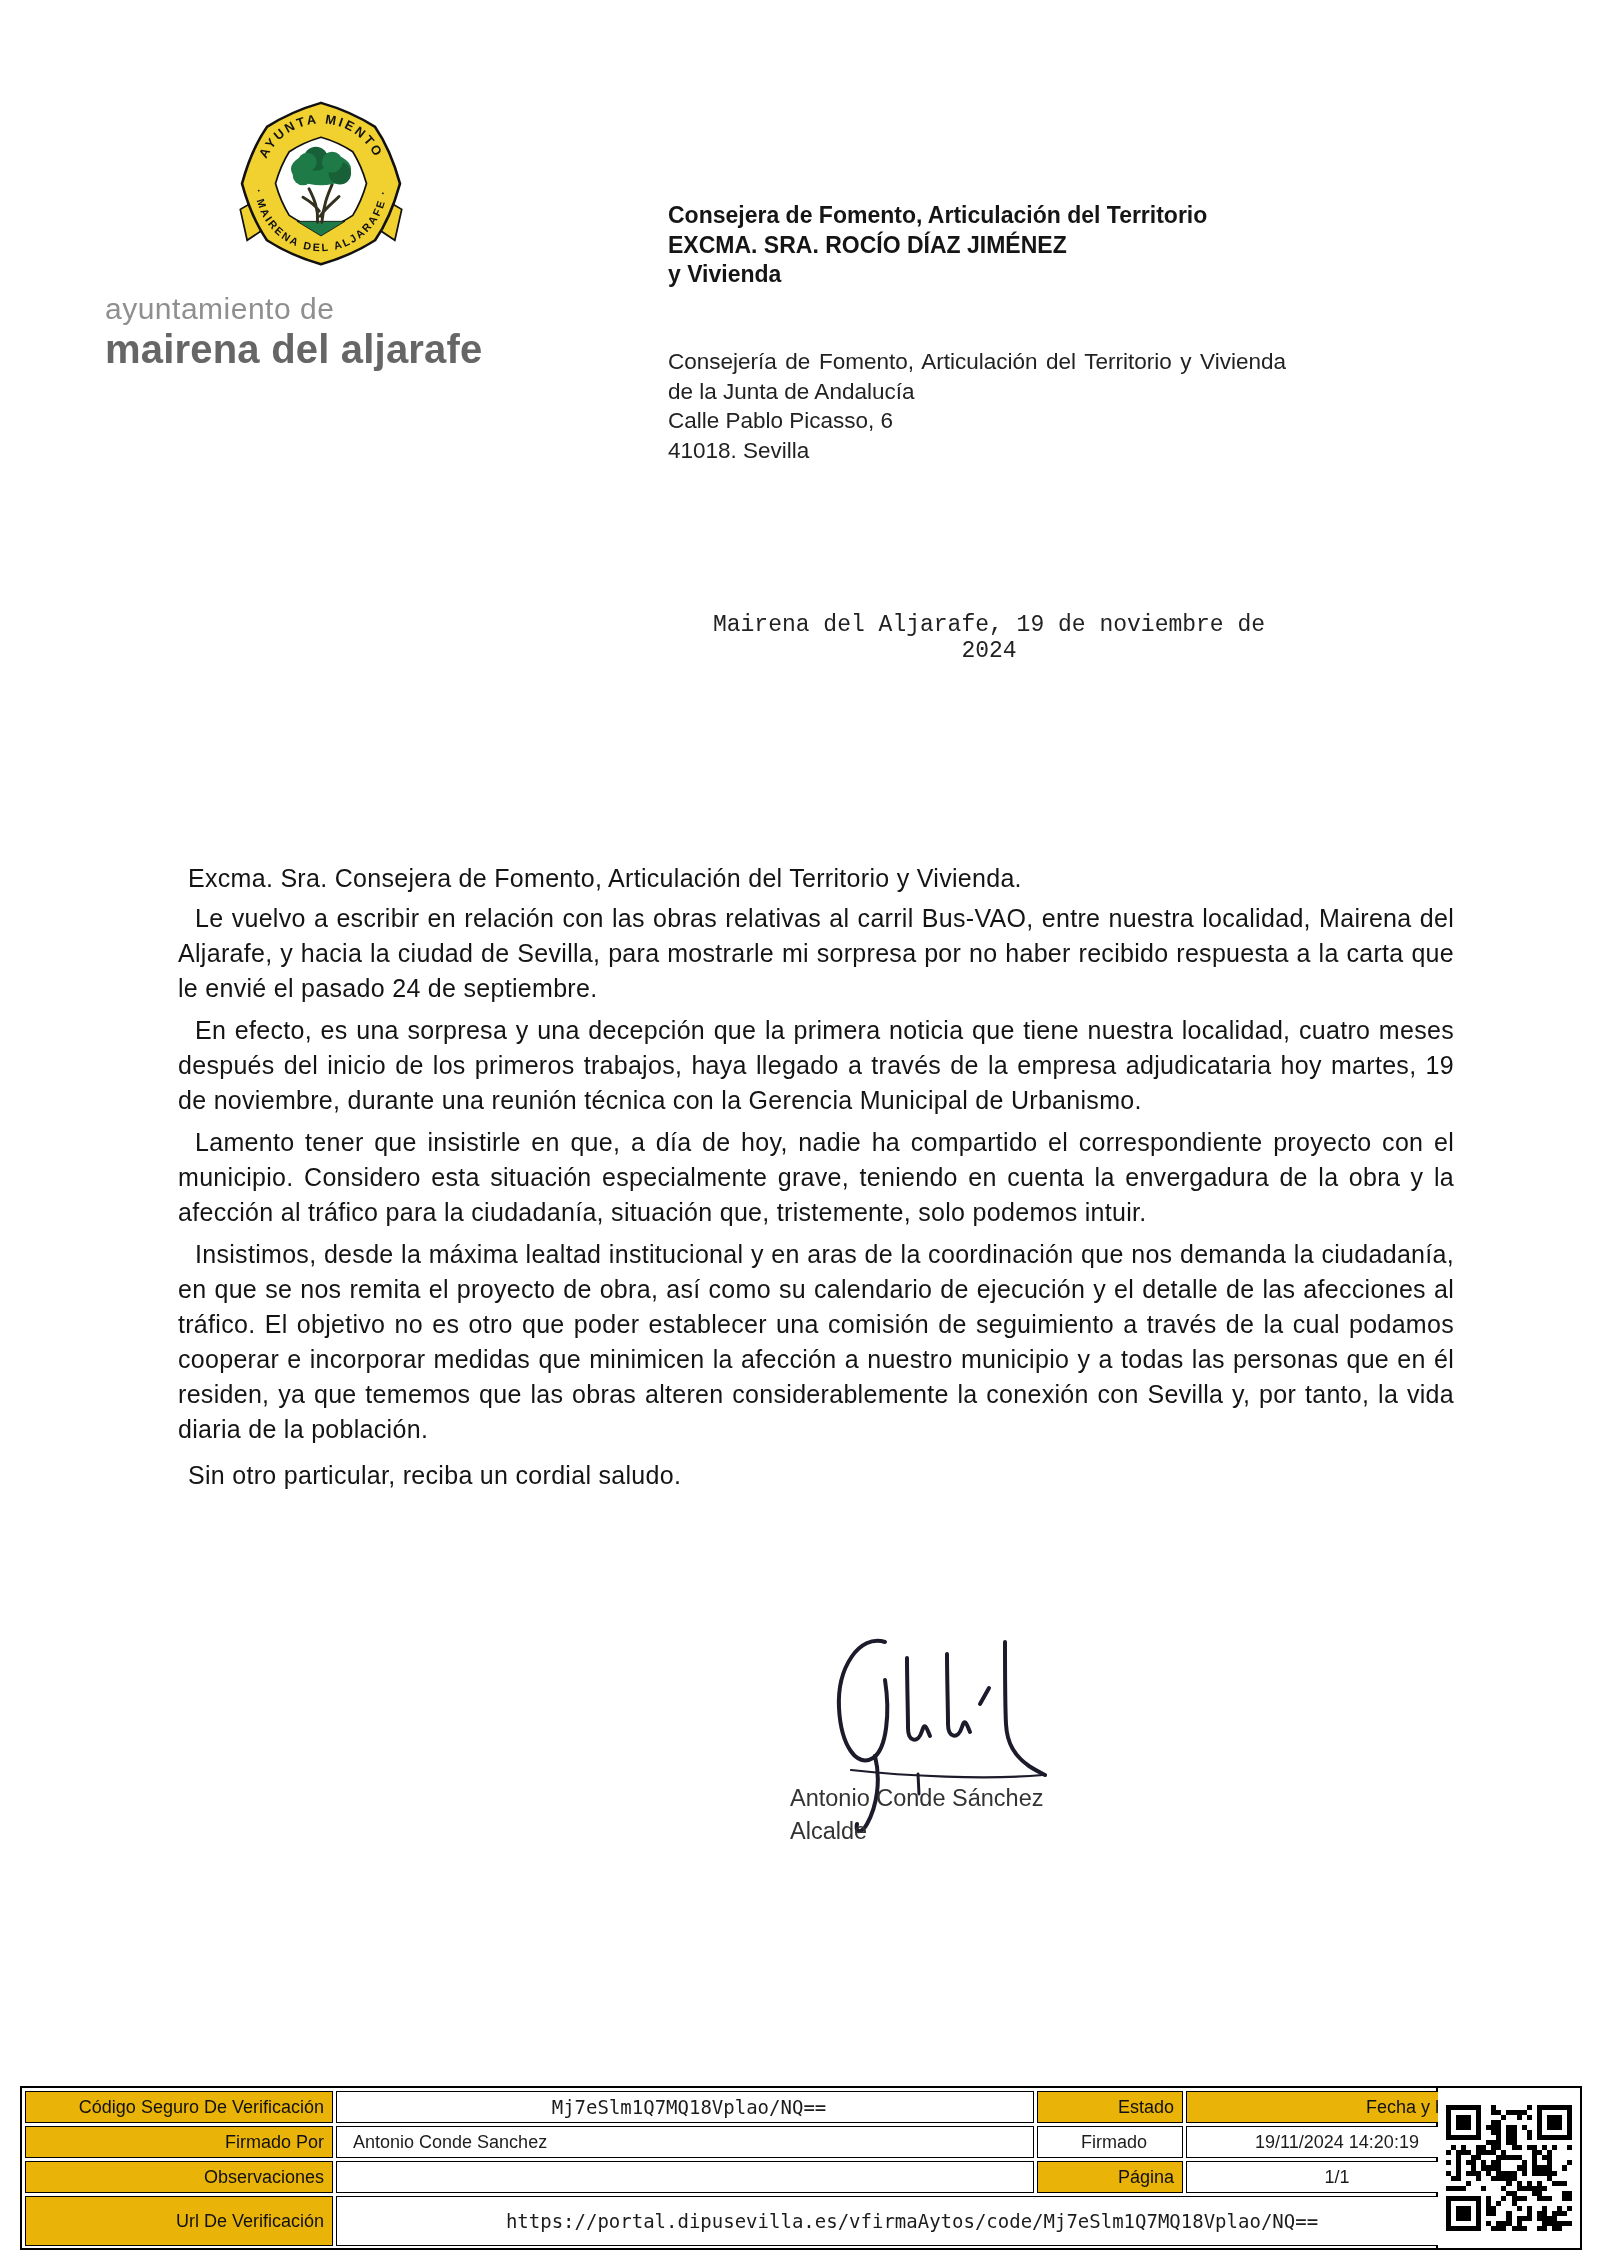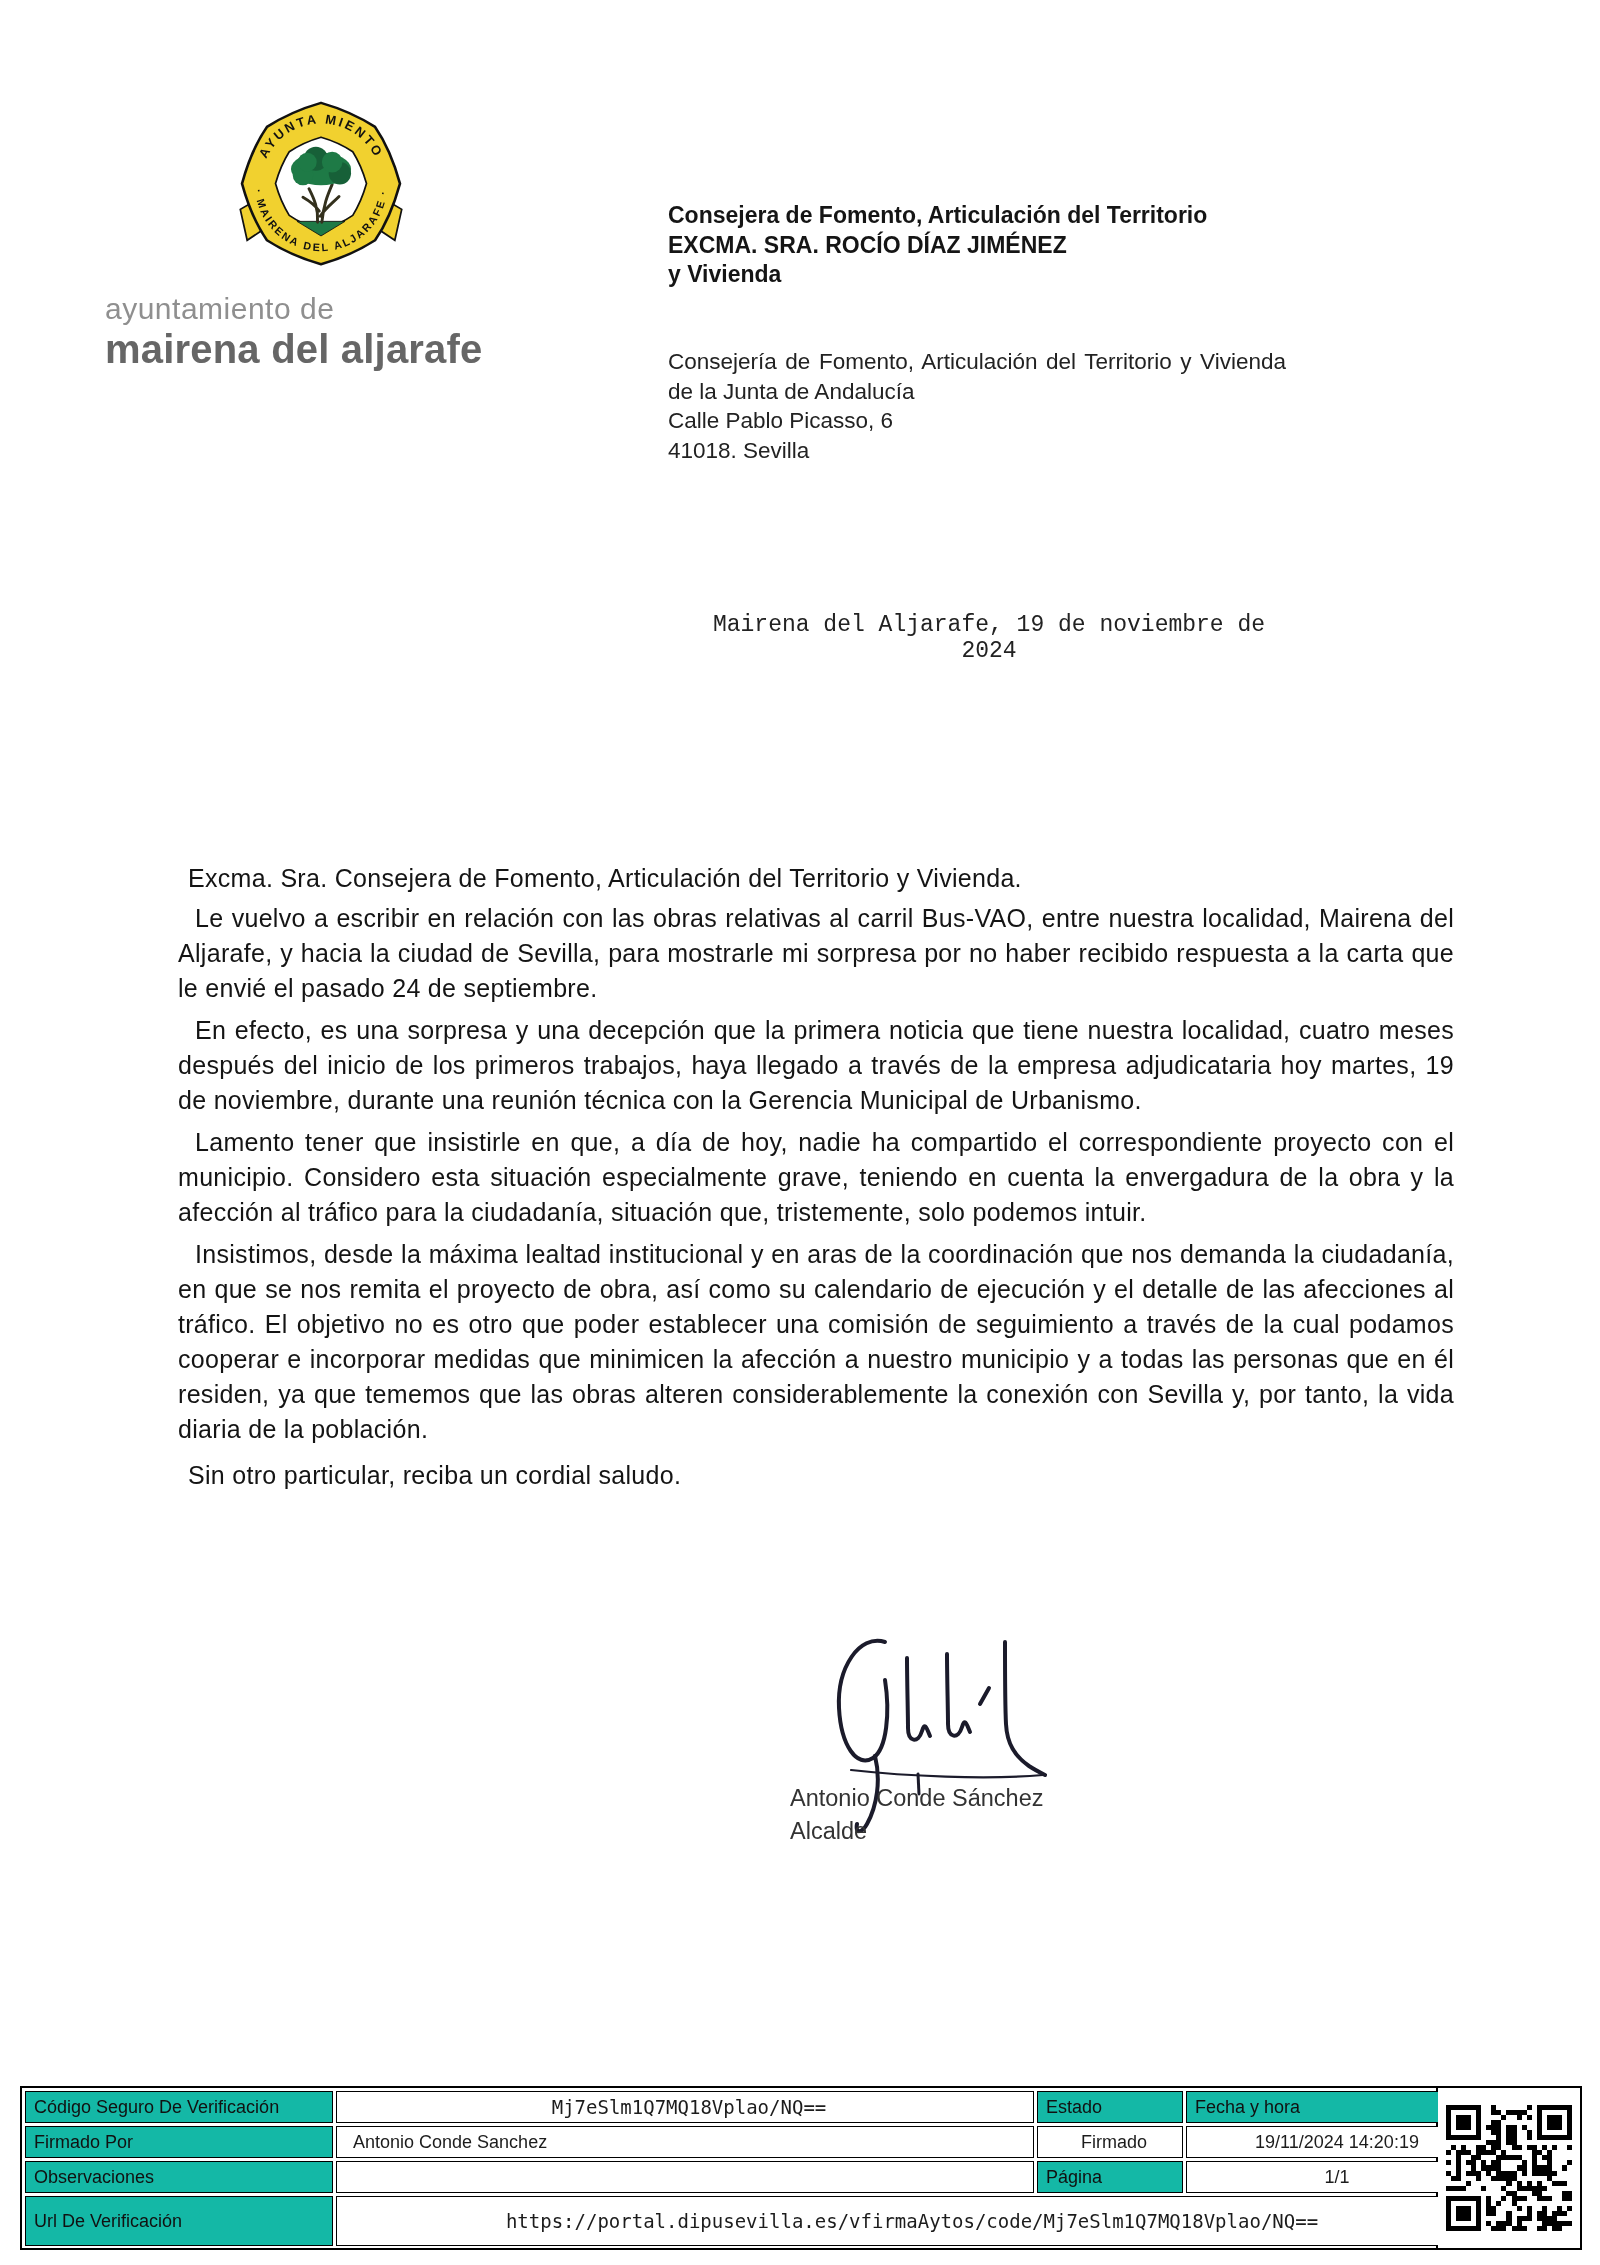--- a/index.html
+++ b/index.html
@@ -33,21 +33,21 @@
   .sig-svg{position:absolute;left:815px;top:1628px;width:232px;height:212px;}
   .sig-block{position:absolute;left:790px;top:1782px;font-size:23.5px;line-height:33px;color:#333;}
 
   
   .footer{position:absolute;left:20px;top:2086px;width:1558px;height:160px;
           border:2px solid #000;display:flex;background:#fff;}
   .ftable-wrap{width:1414px;border-right:2px solid #000;}
   table.ftable{border-collapse:separate;border-spacing:3px;width:100%;table-layout:fixed;}
   .ftable td{border:1px solid #000;font-size:18px;padding:0 8px;overflow:hidden;
              white-space:nowrap;height:30px;vertical-align:middle;}
-  .ftable .lbl{background:#14b8a6;text-align:left;font-size:18px;color:#111;margin-top:48px;}
+  .ftable .lbl{background:#eab308;text-align:right;font-size:18px;color:#111;margin-top:48px;}
   .ftable .val{background:#fff;padding-left:16px;}
   .ftable .center{text-align:center;}
   .ftable .mono{font-family:"DejaVu Sans Mono",monospace;font-size:19px;}
   .ftable .c1{width:290px;} .ftable .c2{width:672px;} .ftable .c3{width:128px;} .ftable .c4{width:276px;}
   .ftable .tall{height:48px;}
   .qr-box{flex:1;display:flex;align-items:center;justify-content:center;background:#fff;}
   .qr-box svg{width:126px;height:126px;shape-rendering:crispEdges;}
 </style>
 </head>
 <body>

